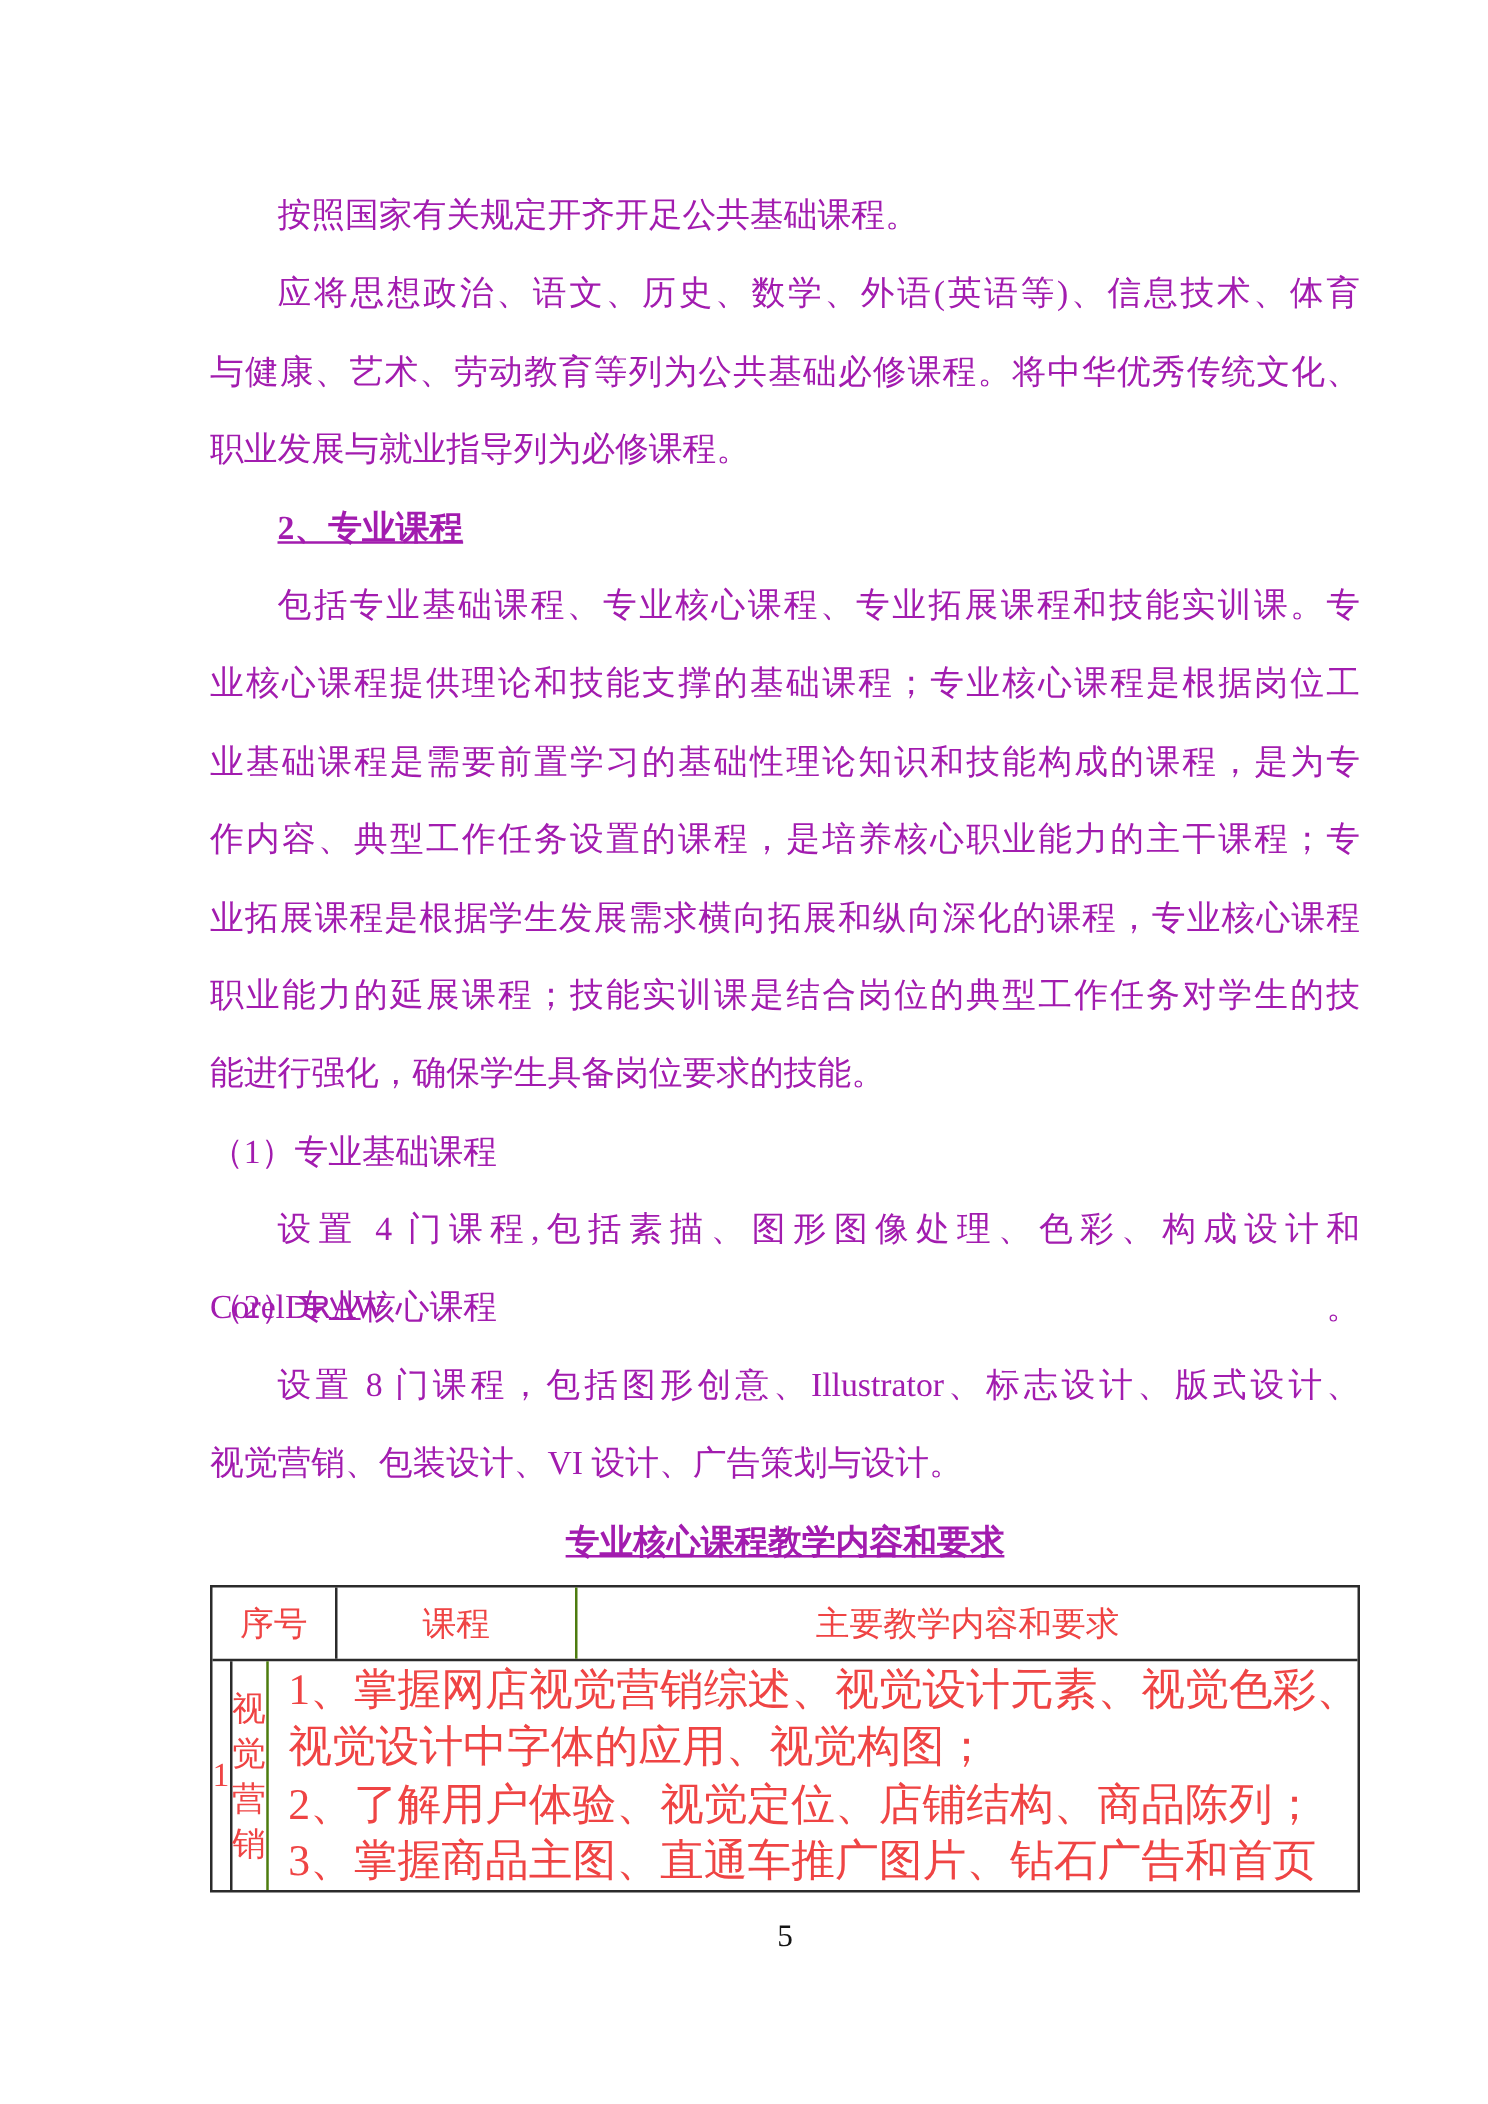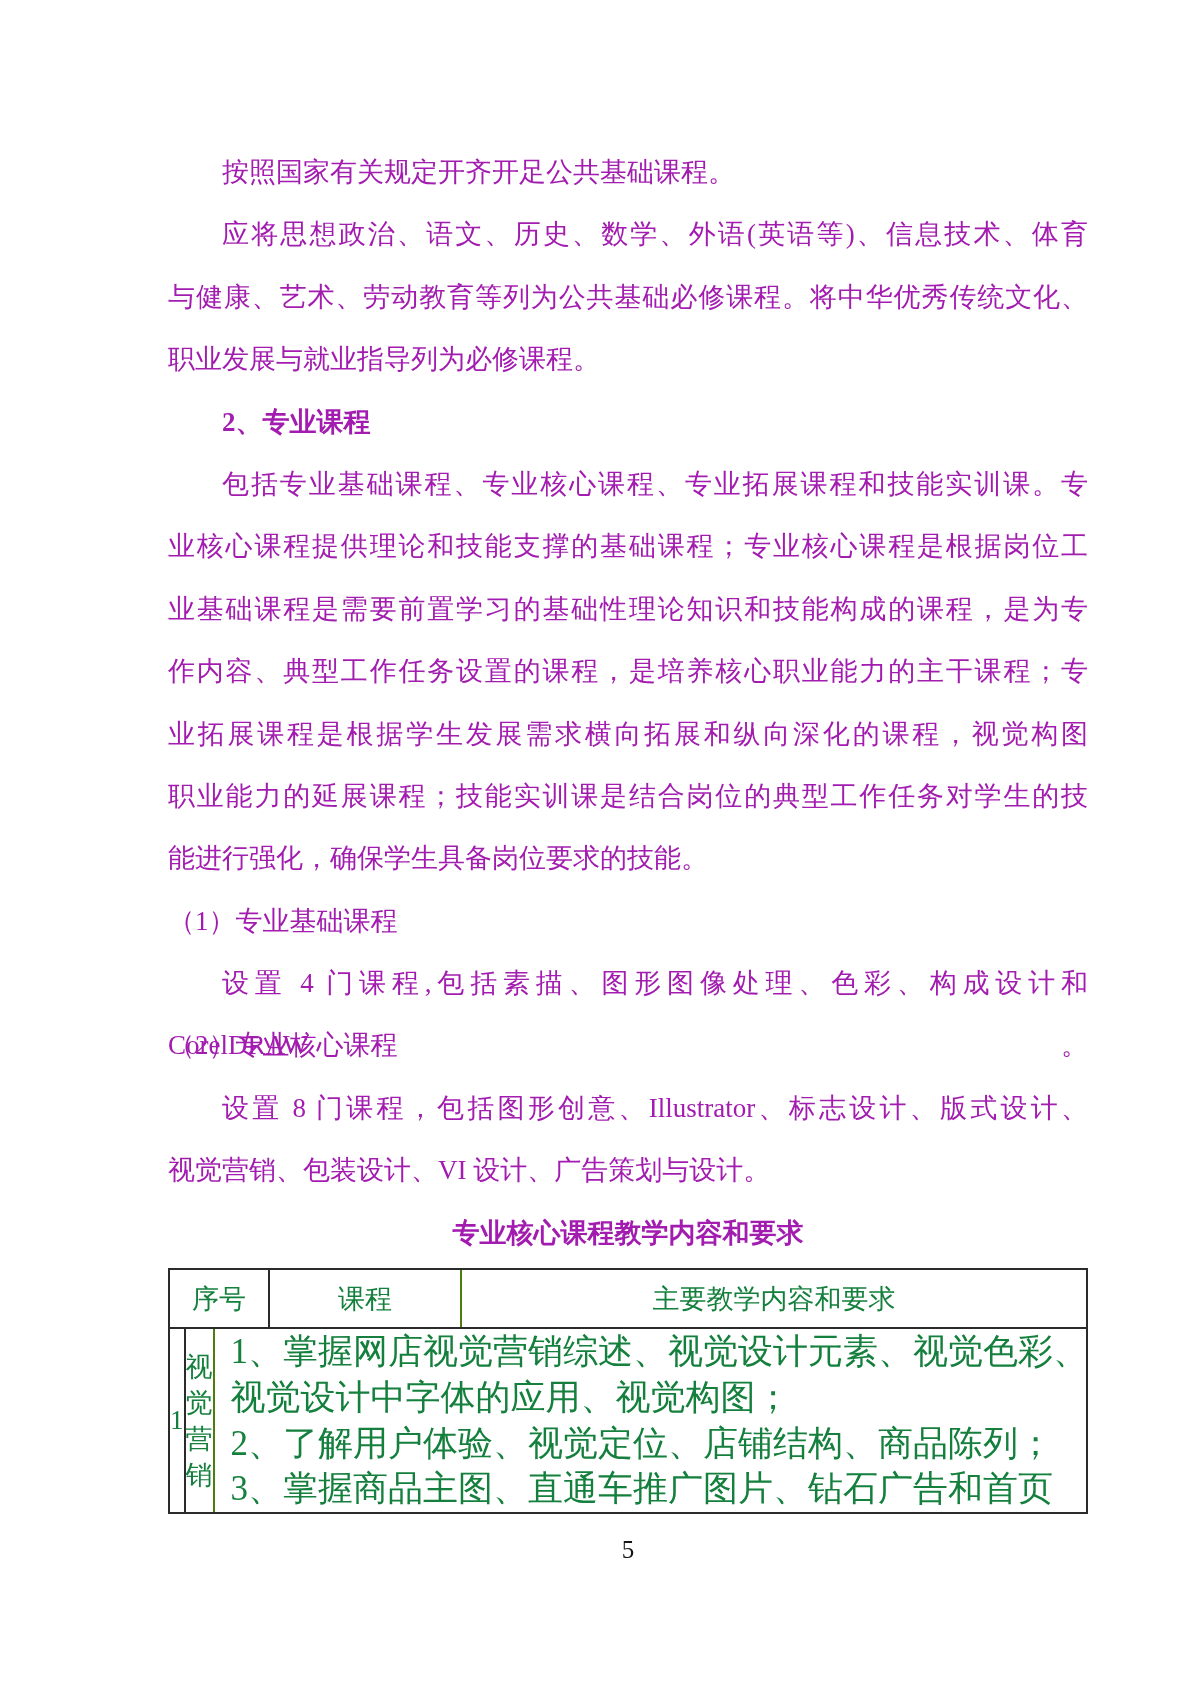--- a/index.html
+++ b/index.html
@@ -26,35 +26,35 @@
     white-space: nowrap;
     color: #a21caf;
   }
   .indent { text-indent: 2em; }
   .fill {
     white-space: normal;
     text-align: justify;
     text-align-last: justify;
     text-justify: inter-ideograph;
   }
-  .bold { font-weight: bold; }
+  .bold { font-weight: bold; text-decoration: underline; }
   .center { text-align: center; text-align-last: center; }
   
   .ctable {
     position: absolute;
     left: 168px;
     top: 1268px;
     width: 920px;
     height: 246px;
     border: 2px solid #2b2b2b;
     background: #ffffff;
   }
   .t-head { display: flex; height: 59px; border-bottom: 2px solid #2b2b2b; }
   .t-row  { display: flex; height: 183px; }
-  .t-cell { font-size: 27px; color: #15803d; }
+  .t-cell { font-size: 27px; color: #ef4444; }
   .c1 { width: 100px;  border-right: 2px solid #2b2b2b; display: flex; align-items: center; justify-content: center; }
   .c2 { width: 192px; border-right: 2px solid #4d7c0f; display: flex; align-items: center; justify-content: center; }
   .c3 { flex: 1; }
   .c3.head { display: flex; align-items: center; justify-content: center; }
   .c3.body { padding: 0 12px 0 16px; }
   .cell-line {
     height: 45.75px;
     line-height: 45.75px;
     font-size: 35px;
     white-space: nowrap;
@@ -79,21 +79,21 @@
   <div class="content">
     <div class="line indent">按照国家有关规定开齐开足公共基础课程。</div>
     <div class="line indent fill">应将思想政治、语文、历史、数学、外语(英语等)、信息技术、体育</div>
     <div class="line fill">与健康、艺术、劳动教育等列为公共基础必修课程。将中华优秀传统文化、</div>
     <div class="line">职业发展与就业指导列为必修课程。</div>
     <div class="line indent bold">2、专业课程</div>
     <div class="line indent fill">包括专业基础课程、专业核心课程、专业拓展课程和技能实训课。专</div>
     <div class="line fill">业核心课程提供理论和技能支撑的基础课程；专业核心课程是根据岗位工</div>
     <div class="line fill">业基础课程是需要前置学习的基础性理论知识和技能构成的课程，是为专</div>
     <div class="line fill">作内容、典型工作任务设置的课程，是培养核心职业能力的主干课程；专</div>
-    <div class="line fill">业拓展课程是根据学生发展需求横向拓展和纵向深化的课程，视觉构图</div>
+    <div class="line fill">业拓展课程是根据学生发展需求横向拓展和纵向深化的课程，专业核心课程</div>
     <div class="line fill">职业能力的延展课程；技能实训课是结合岗位的典型工作任务对学生的技</div>
     <div class="line">能进行强化，确保学生具备岗位要求的技能。</div>
     <div class="line">（1）专业基础课程</div>
     <div class="line indent fill">设置 4 门课程,包括素描、图形图像处理、色彩、构成设计和 CorelDRAW。</div>
     <div class="line">（2）专业核心课程</div>
     <div class="line indent fill">设置 8 门课程，包括图形创意、Illustrator、标志设计、版式设计、</div>
     <div class="line">视觉营销、包装设计、VI 设计、广告策划与设计。</div>
     <div class="line bold center">专业核心课程教学内容和要求</div>
   </div>
 

